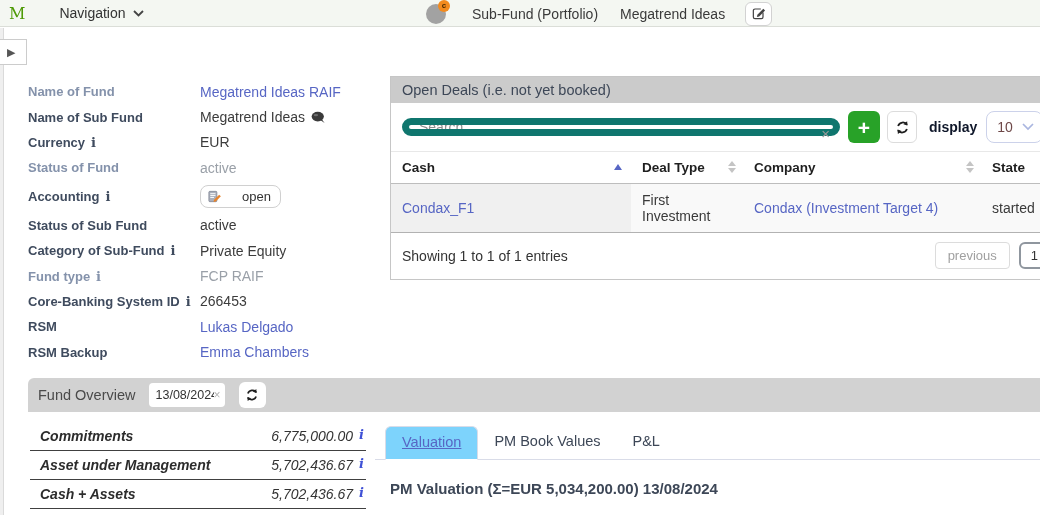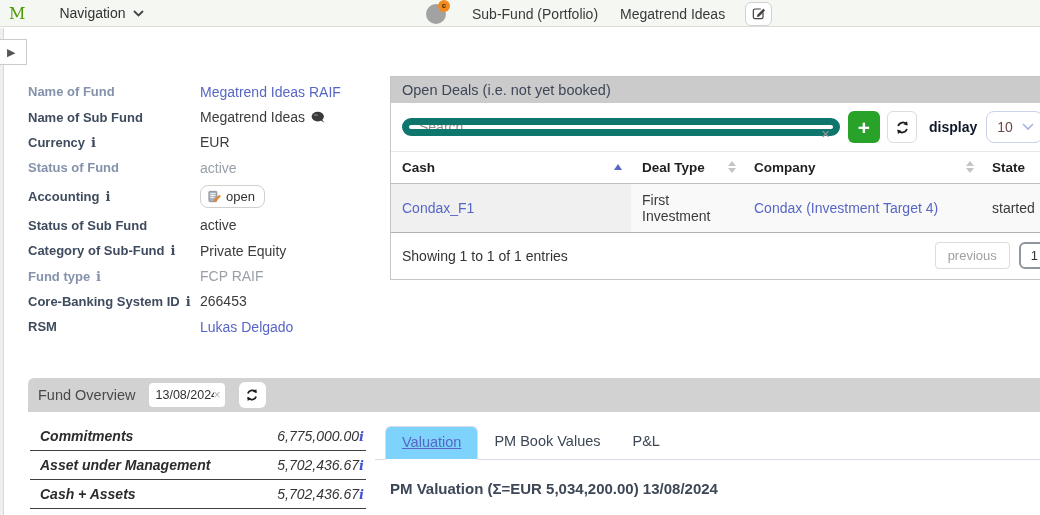--- a/index.html
+++ b/index.html
@@ -36,21 +36,21 @@
   .d-row { display:flex; align-items:center; min-height:25.4px; }
   .d-row.tall { min-height:32px; }
   .d-label { width:172px; font-weight:bold; font-size:13px; color:#3f4b5e;
              display:flex; align-items:center; gap:6px; }
   .d-label.muted { color:#8492ab; }
   .d-value { font-size:14px; color:#3c3c3c; display:flex; align-items:center; gap:6px; }
   .d-value.muted { color:#9aa0a8; }
   .link { color:#5766c4; text-decoration:none; cursor:pointer; }
   .info-i { font-family:"DejaVu Serif", serif; font-weight:bold; font-size:13px; line-height:1; }
   .info-i.blue { color:#3f51d6; }
-  .open-btn { display:flex; align-items:center; gap:4px; background:#fff; border:1px solid #d0d0d0;
+  .open-btn { display:flex; align-items:center; gap:20px; background:#fff; border:1px solid #d0d0d0;
               border-radius:8px; padding:3px 9px 3px 6px; font-size:13px; color:#333; cursor:pointer; }
 
   
   .od-panel { position:absolute; left:390px; top:76px; width:672px; background:#fff;
               border:1px solid #c6c6c6; }
   .od-header { background:#cbcbcb; color:#3d4757; font-size:14.5px; padding:5px 11px; }
   .od-toolbar { display:flex; align-items:center; padding:8px 11px 5px; }
   .search-wrap { position:relative; width:438px; }
   .search-wrap input { width:100%; height:18px; border:7px solid #0f766e; border-radius:12px;
                        padding:0 30px 0 10px; font-size:14px; color:#333; outline:none; }
@@ -101,21 +101,21 @@
   .date-box input { border:none; outline:none; width:58px; font-size:12.5px; color:#333; padding:0;
                     font-family:"Liberation Sans", sans-serif; }
   .date-clear { color:#b5b5b5; font-size:12px; cursor:pointer; }
   .fo-refresh { margin-left:14px; width:27px; height:26px; background:#fff; border:none; border-radius:6px;
                 display:flex; align-items:center; justify-content:center; cursor:pointer; }
   .fo-body { display:flex; align-items:flex-start; }
   .metrics { width:336px; margin:10px 0 0 2px; }
   .m-row { display:flex; justify-content:space-between; align-items:center; height:29px;
            border-bottom:1px solid #404040; padding:0 2px 0 10px;font-style:italic; }
   .m-label { font-weight:bold; font-size:14px; color:#2c2c2c; }
-  .m-valgrp { display:flex; align-items:center; font-size:14px; color:#333; }
+  .m-valgrp { display:flex; align-items:flex-start; gap:6px; font-size:14px; color:#333; }
   .tabs-area { flex:1; margin-left:9px; padding-top:14px; }
   .tabs { display:flex; border-bottom:1px solid #d9dce8; padding-left:10px; }
   .tab { padding:7px 16px 9px; font-size:14.5px; color:#3d4757; cursor:pointer; }
   .tab.active { border:1px solid #d9dce8; border-bottom:1px solid #fff; border-radius:6px 6px 0 0;
                 margin-bottom:-1px; background:#7dd3fc; color:#5766c4;text-decoration:underline; }
   .valuation-heading { margin:20px 0 0 15px; font-weight:bold; font-size:15px; color:#3d4757; }
 </style>
 </head>
 <body>
 
@@ -229,20 +229,26 @@
       <span class="d-value">266453</span>
     </div>
 
     <div class="d-row">
       <span class="d-label">RSM</span>
       <span class="d-value">
           <a class="link">Lukas Delgado</a>
         </span>
     </div>
 
+    <div class="d-row">
+      <span class="d-label">RSM Backup</span>
+      <span class="d-value">
+          <a class="link">Emma Chambers</a>
+        </span>
+    </div>
   </div>
 
   <div class="od-panel">
     <div class="od-header">Open Deals (i.e. not yet booked)</div>
 
     <div class="od-toolbar">
       <span class="search-wrap">
         <input type="text" placeholder="Search" style="">
         <span class="search-clear">×</span>
       </span>

